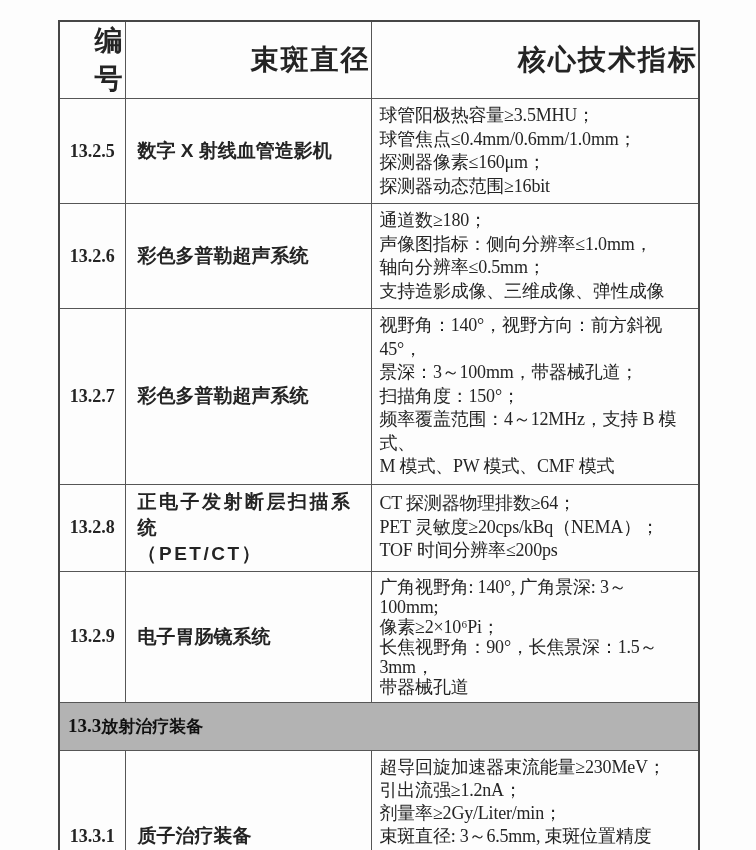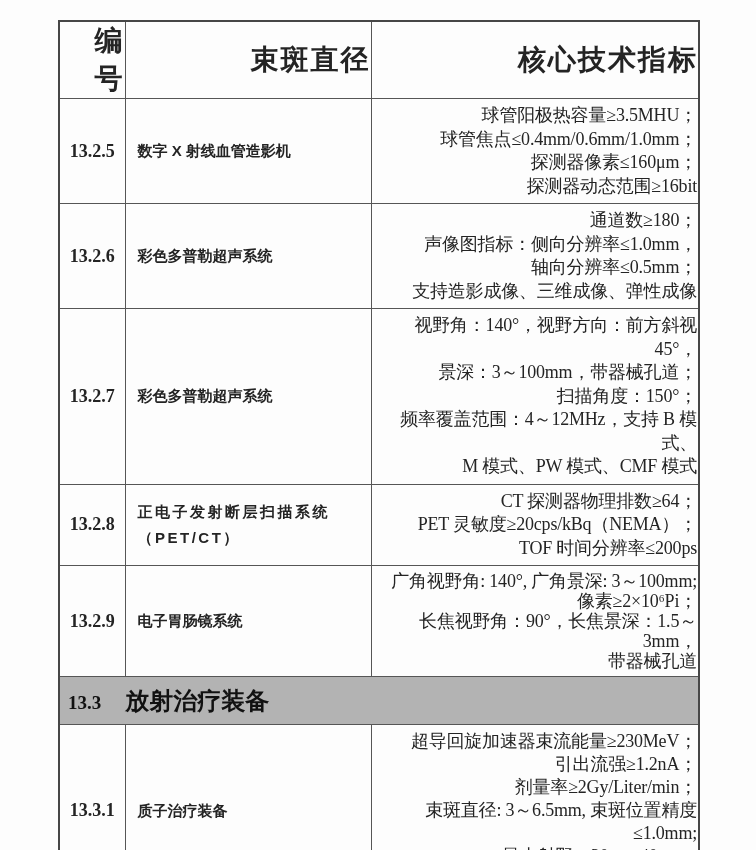--- a/index.html
+++ b/index.html
@@ -41,34 +41,33 @@
   }
   td.num {
     text-align: center;
     font-family: "Liberation Serif", "DejaVu Serif", serif;
     font-weight: bold;
     font-size: 18px;
   }
   td.name {
     font-family: "Liberation Sans", "DejaVu Sans", sans-serif;
     font-weight: bold;
-    font-size: 15px;
+    font-size: 19px;
     line-height: 26px;
     padding: 4px 6px 4px 12px;
     white-space: pre-line;
   }
   td.name.justified { letter-spacing: 2.5px; }
   td.specs {
     font-family: "Liberation Serif", "DejaVu Serif", serif;
     font-size: 18px;
     line-height: 23.5px;
     letter-spacing: -0.2px;
-    padding: 5px 1px 5px 8px;
+    padding: 5px 18px 5px 8px;
     white-space: pre-line;
-    text-align: right;
   }
   tr.hr  { height: 44px; }
   tr.r1  { height: 99px; }
   tr.r2  { height: 95px; }
   tr.r3  { height: 120px; }
   tr.r4  { height: 80px; }
   tr.r5  { height: 85px; }
   tr.r5 td.specs { line-height: 20px; }
   tr.sec { height: 48px; }
   tr.r6  { height: 140px; }
@@ -77,23 +76,22 @@
     background: #b3b3b3;
     font-family: "Liberation Sans", "DejaVu Sans", sans-serif;
     font-weight: bold;
     color: #111;
     padding-left: 8px;
   }
   .section-num {
     font-family: "Liberation Serif", "DejaVu Serif", serif;
     font-weight: bold;
     font-size: 19px;
-    margin-right: 24px;
   }
-  .section-title { font-size: 24px; }
+  .section-title { font-size: 17px; }
 </style>
 </head>
 <body>
 
 <div class="page">
   <table class="spec-table">
     <colgroup>
       <col class="c-num">
         <col class="c-name">
         <col class="c-spec">

